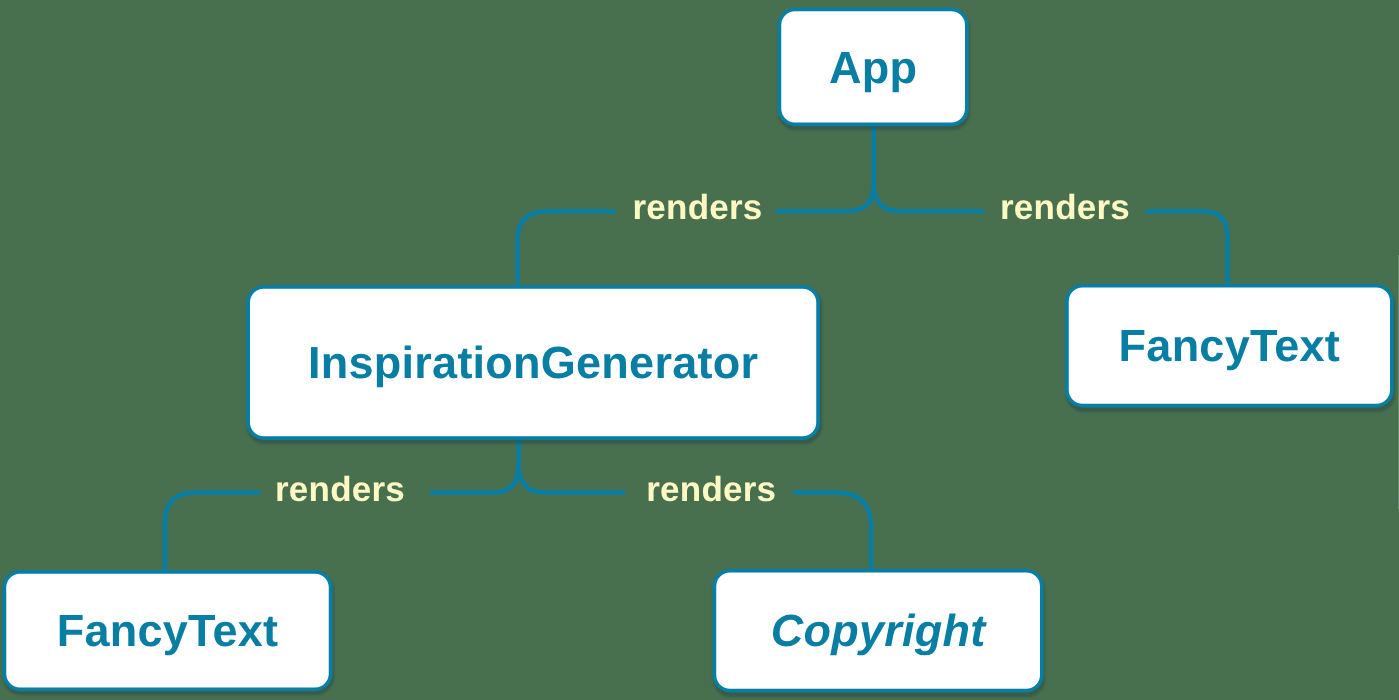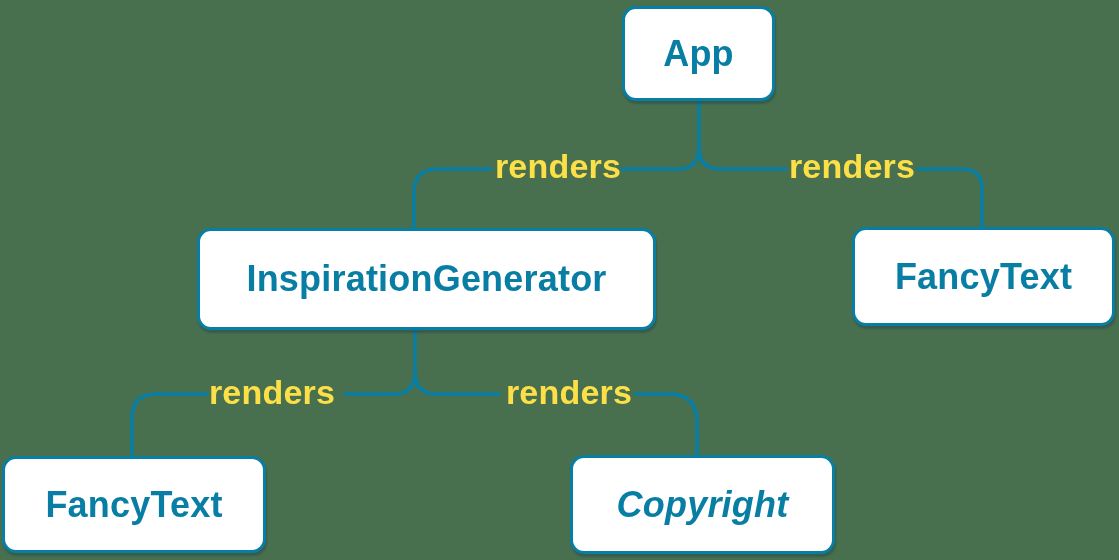--- a/index.html
+++ b/index.html
@@ -36,29 +36,29 @@
   .node-label {
     color: #087ea4;
     font-size: 36px;
     font-weight: 600;
     letter-spacing: 0.2px;
     white-space: nowrap;
   }
   .edge-label {
     position: absolute;
     transform: translate(-50%, -50%);
-    color: #fde047;
-    font-size: 34px;
+    color: #fef9c3;
+    font-size: 28px;
     font-weight: 700;
     letter-spacing: 0.2px;
     white-space: nowrap;
   }
   
   .node-app        { left: 622px; top: 6px;   width: 153px; height: 95px; }
-  .node-insp       { left: 197px; top: 228px; width: 459px; height: 102px; justify-content: center; }
+  .node-insp       { left: 197px; top: 228px; width: 459px; height: 124px; justify-content: center; }
   .node-fancy-r    { left: 852px; top: 227px; width: 263px; height: 99px; }
   .node-fancy-l    { left: 2px;   top: 456px; width: 264px; height: 97px; }
   .node-copyright  { left: 570px; top: 455px; width: 265px; height: 99px; font-style: italic; }
   
   .edge-0 { left: 558px; top: 166px; }
   .edge-1 { left: 852px; top: 166px; }
   .edge-2 { left: 272px; top: 392px; }
   .edge-3 { left: 569px; top: 392px; }
 </style>
 </head>

